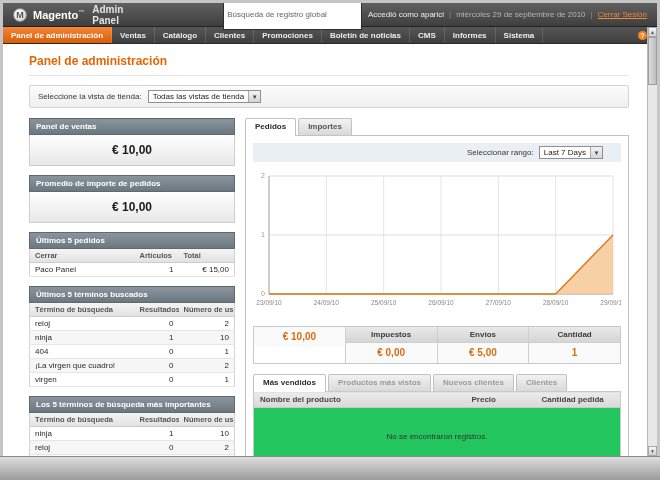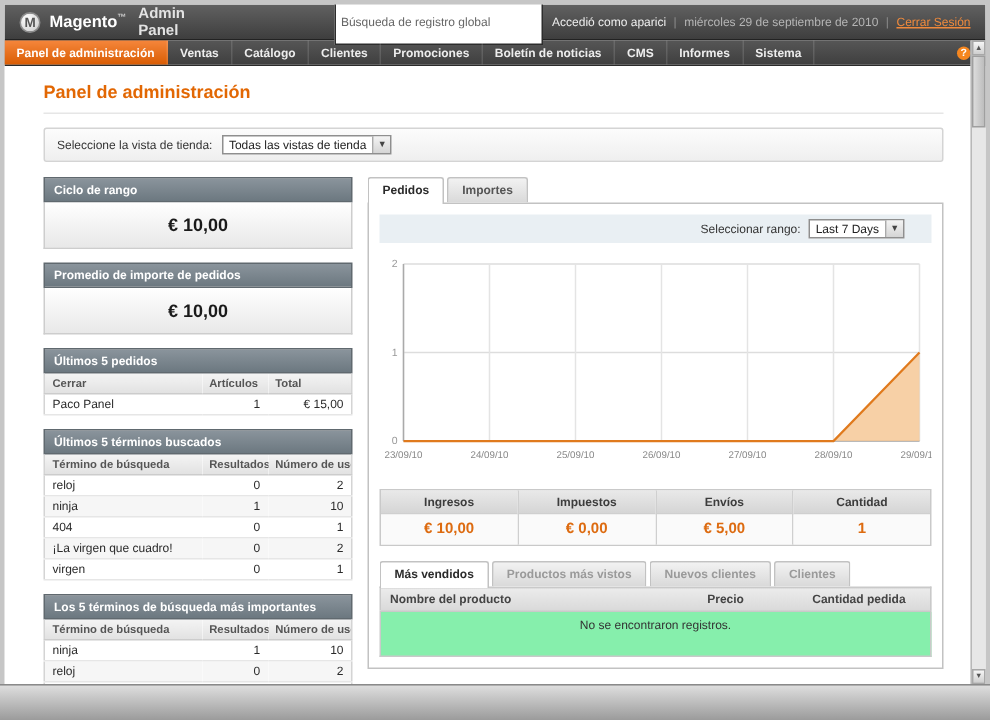--- a/index.html
+++ b/index.html
@@ -83,21 +83,21 @@
   .stat{flex:1;border-right:1px solid #cfcfcf;text-align:center;}
   .stat:last-child{border-right:none;}
   .stat-label{background:linear-gradient(#e9e9e9,#d5d5d5);font-size:8px;font-weight:bold;color:#3c3c3c;
     padding:3px 0;border-bottom:1px solid #cfcfcf;}
   .stat-value{font-size:10px;font-weight:bold;color:#dd6b10;padding:4px 0 5px;background:#fafafa;}
 
   .tabs2{margin-top:10px;}
   .ptable{width:100%;border-collapse:collapse;border:1px solid #c9c9c9;}
   .ptable th{background:linear-gradient(#ebebeb,#d9d9d9);border-bottom:1px solid #c9c9c9;padding:3px 6px;
     font-weight:bold;color:#444;text-align:left;font-size:8px;white-space:nowrap;}
-  .ptable .empty-cell{padding:4px 0 16px;text-align:center;color:#333;background:#86efac;font-size:8px;}
+  .ptable .empty-cell{padding:24px 0 16px;text-align:center;color:#333;background:#22c55e;font-size:8px;}
   .w70{width:70px;} .w85{width:85px;}
 
   
   .scrollbar{position:absolute;right:3px;top:27px;width:10px;height:429px;background:#e7e7e7;
     border-left:1px solid #b8b8b8;z-index:10;}
   .sb-btn{height:10px;background:linear-gradient(#f6f6f6,#cfcfcf);border:1px solid #a8a8a8;
     font-size:5px;color:#555;display:flex;align-items:center;justify-content:center;cursor:pointer;}
   .sb-thumb{height:48px;background:linear-gradient(90deg,#dcdcdc,#bdbdbd);border:1px solid #9f9f9f;cursor:grab;}
   .sb-down{position:absolute;bottom:0;left:0;right:0;}
   .bottombar{position:absolute;left:0;right:0;bottom:0;height:24px;
@@ -148,21 +148,21 @@
           <span class="select-text">Todas las vistas de tienda</span>
           <span class="select-arrow">▼</span>
         </span>
       </div>
 
       <div class="cols">
 
         <div class="col-left">
 
           <div class="block">
-            <div class="section-head">Ciclo de rango</div>
+            <div class="section-head">Panel de ventas</div>
             <div class="value-box">€ 10,00</div>
           </div>
 
           <div class="block">
             <div class="section-head">Promedio de importe de pedidos</div>
             <div class="value-box">€ 10,00</div>
           </div>
 
           <div class="block">
             <div class="section-head">Últimos 5 pedidos</div>
@@ -296,21 +296,20 @@
                   <text x="360" y="137" text-anchor="middle" font-size="6.5" fill="#888888">29/09/10</text>
                   <line x1="16" y1="8" x2="16" y2="126" stroke="#aaaaaa"></line>
                   <line x1="16" y1="126" x2="360" y2="126" stroke="#aaaaaa"></line>
                   <polygon points="16,126 73.33333333333334,126 130.66666666666669,126 188,126 245.33333333333334,126 302.6666666666667,126 360,67 360,126 16,126" fill="#f6c897" fill-opacity="0.85"></polygon>
                   <polyline points="16,126 73.33333333333334,126 130.66666666666669,126 188,126 245.33333333333334,126 302.6666666666667,126 360,67" fill="none" stroke="#e07a1d" stroke-width="1.5"></polyline>
                 </svg>
             </div>
 
             <div class="stats">
               <div class="stat">
-                <div class="stat-label">Ingresos</div>
                 <div class="stat-value">€ 10,00</div>
               </div>
               <div class="stat">
                 <div class="stat-label">Impuestos</div>
                 <div class="stat-value">€ 0,00</div>
               </div>
               <div class="stat">
                 <div class="stat-label">Envíos</div>
                 <div class="stat-value">€ 5,00</div>
               </div>

